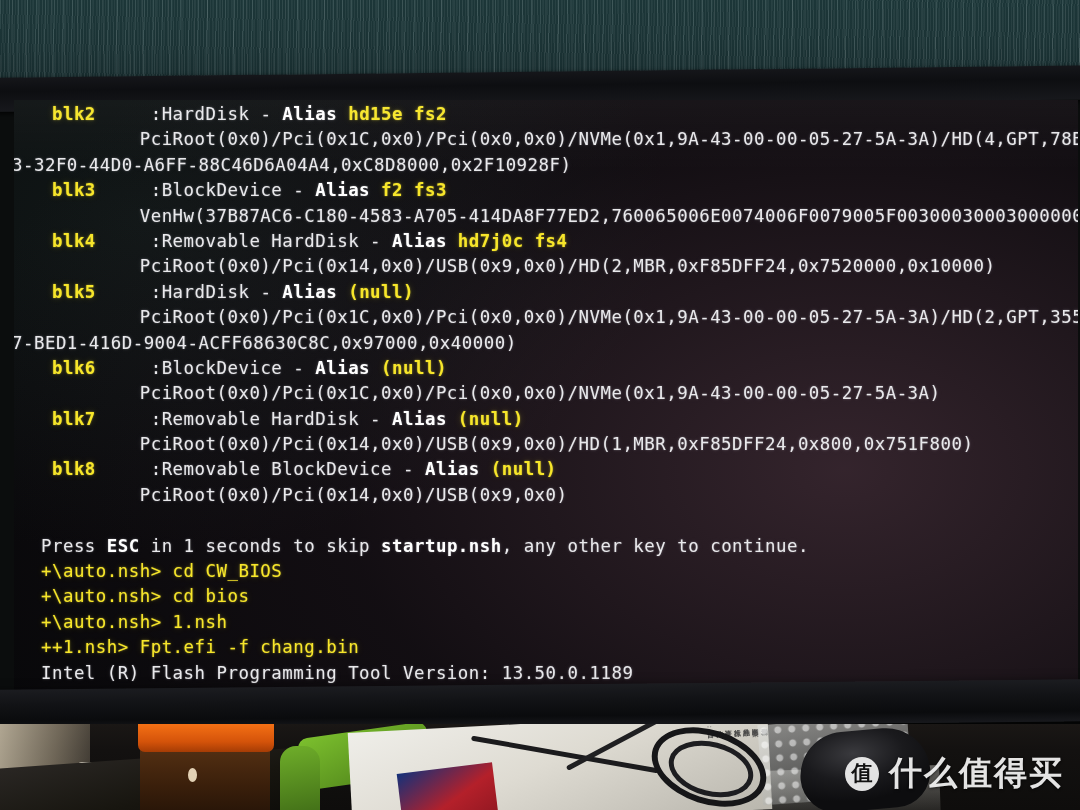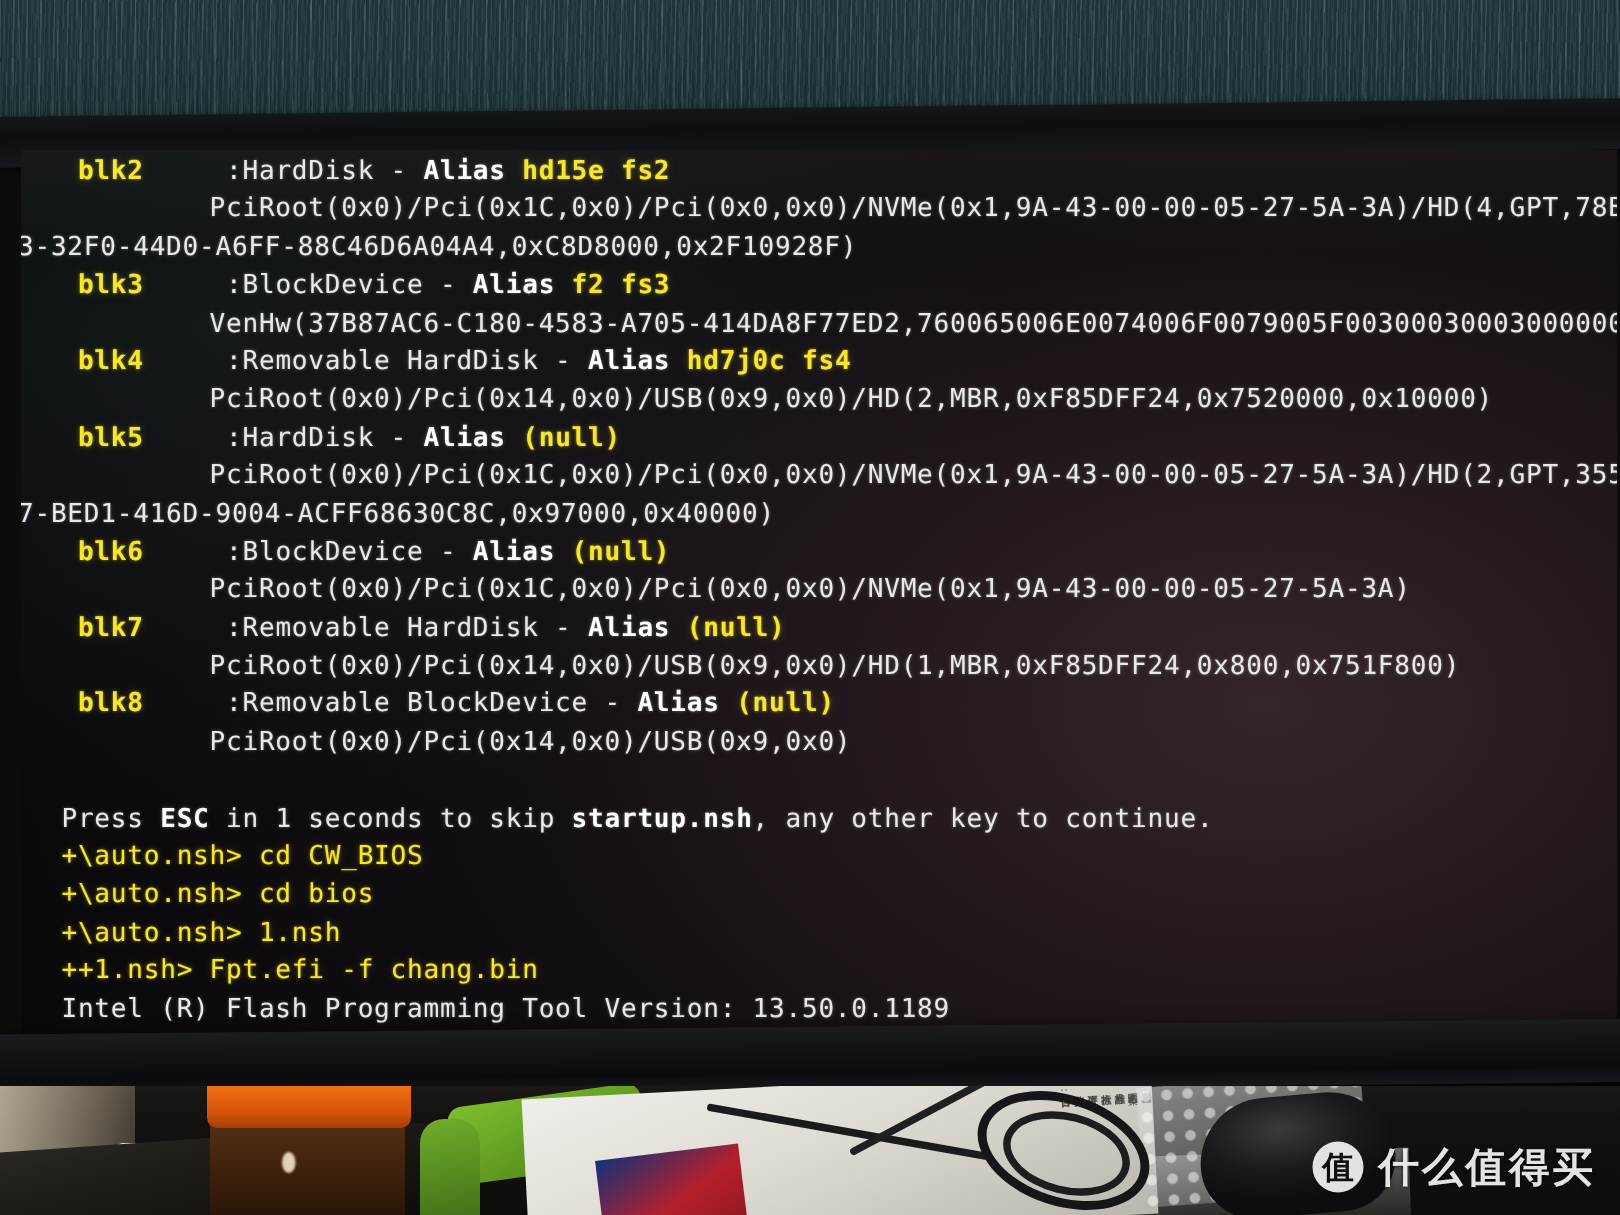--- a/index.html
+++ b/index.html
@@ -151,21 +151,21 @@
     opacity:.93;
   }
   #wm-logo{
     width:34px; height:34px; border-radius:50%;
     background:#f2f2f2; color:#111;
     display:flex; align-items:center; justify-content:center;
     font-family:"DejaVu Sans","Liberation Sans",sans-serif;
     font-size:21px; font-weight:bold; line-height:1;
   }
   #wm-text{
-    color:#f4f4f4; font-size:27px; font-weight:bold; letter-spacing:2px;
+    color:#f4f4f4; font-size:33px; font-weight:bold; letter-spacing:2px;
     font-family:"DejaVu Sans","Liberation Sans",sans-serif;
     text-shadow:0 1px 3px rgba(0,0,0,.7);
   }
 </style>
 </head>
 <body>
 
 <div id="scene">
 
   <div id="wall"></div>

